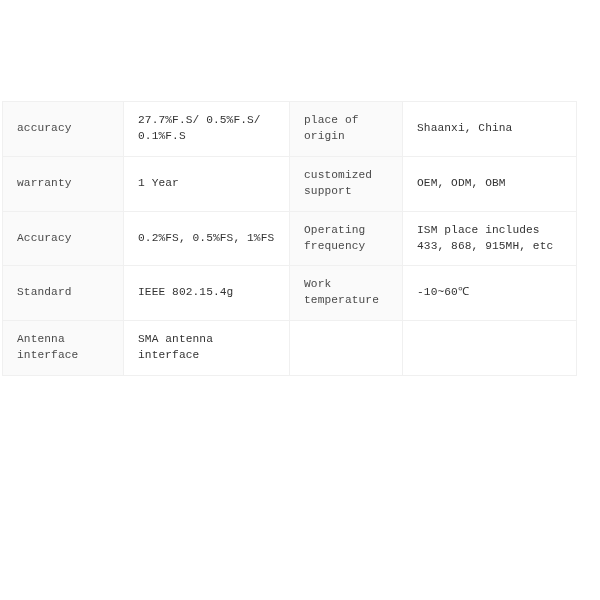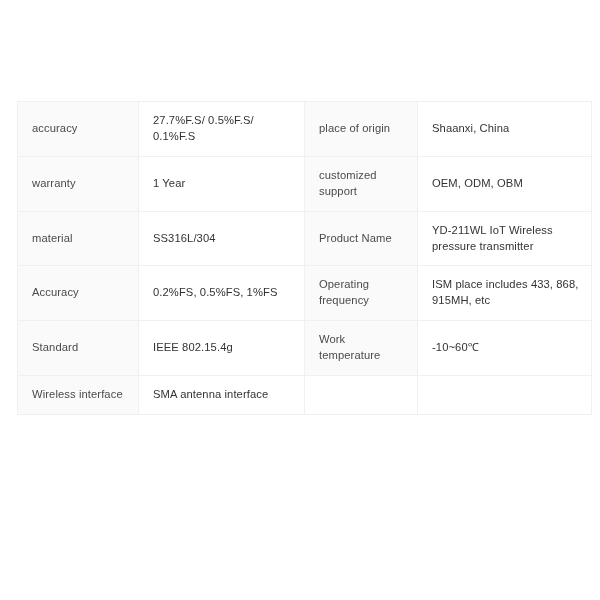--- a/index.html
+++ b/index.html
@@ -15,23 +15,24 @@
     overflow: hidden;
   }
   .page {
     position: relative;
     width: 600px;
     height: 600px;
     background: #ffffff;
   }
   .spec-table-wrap {
     position: absolute;
-    left: 17px;
+    left: 2px;
     top: 101px;
     width: 574px;
+    font-family: Liberation Mono, monospace;
   }
   table.spec-table {
     width: 574px;
     border-collapse: collapse;
     table-layout: fixed;
     background: #ffffff;
   }
   table.spec-table col.c-label-a { width: 121px; }
   table.spec-table col.c-value-a { width: 166px; }
   table.spec-table col.c-label-b { width: 113px; }
@@ -81,39 +82,33 @@
           <td class="label">place of origin</td>
           <td class="value">Shaanxi, China</td>
         </tr>
         <tr>
           <td class="label">warranty</td>
           <td class="value">1 Year</td>
           <td class="label">customized support</td>
           <td class="value">OEM, ODM, OBM</td>
         </tr>
         <tr>
-          <td class="label">material</td>
-          <td class="value">SS316L/304</td>
-          <td class="label">Product Name</td>
-          <td class="value">YD-211WL IoT Wireless pressure transmitter</td>
-        </tr>
-        <tr>
           <td class="label">Accuracy</td>
           <td class="value">0.2%FS, 0.5%FS, 1%FS</td>
           <td class="label">Operating frequency</td>
           <td class="value">ISM place includes 433, 868, 915MH, etc</td>
         </tr>
         <tr>
           <td class="label">Standard</td>
           <td class="value">IEEE 802.15.4g</td>
           <td class="label">Work temperature</td>
           <td class="value">-10~60℃</td>
         </tr>
         <tr>
-          <td class="label">Wireless interface</td>
+          <td class="label">Antenna interface</td>
           <td class="value">SMA antenna interface</td>
           <td class="empty"></td>
           <td class="empty"></td>
         </tr>
       </tbody>
     </table>
   </div>
 </div>
 
 </body></html>

